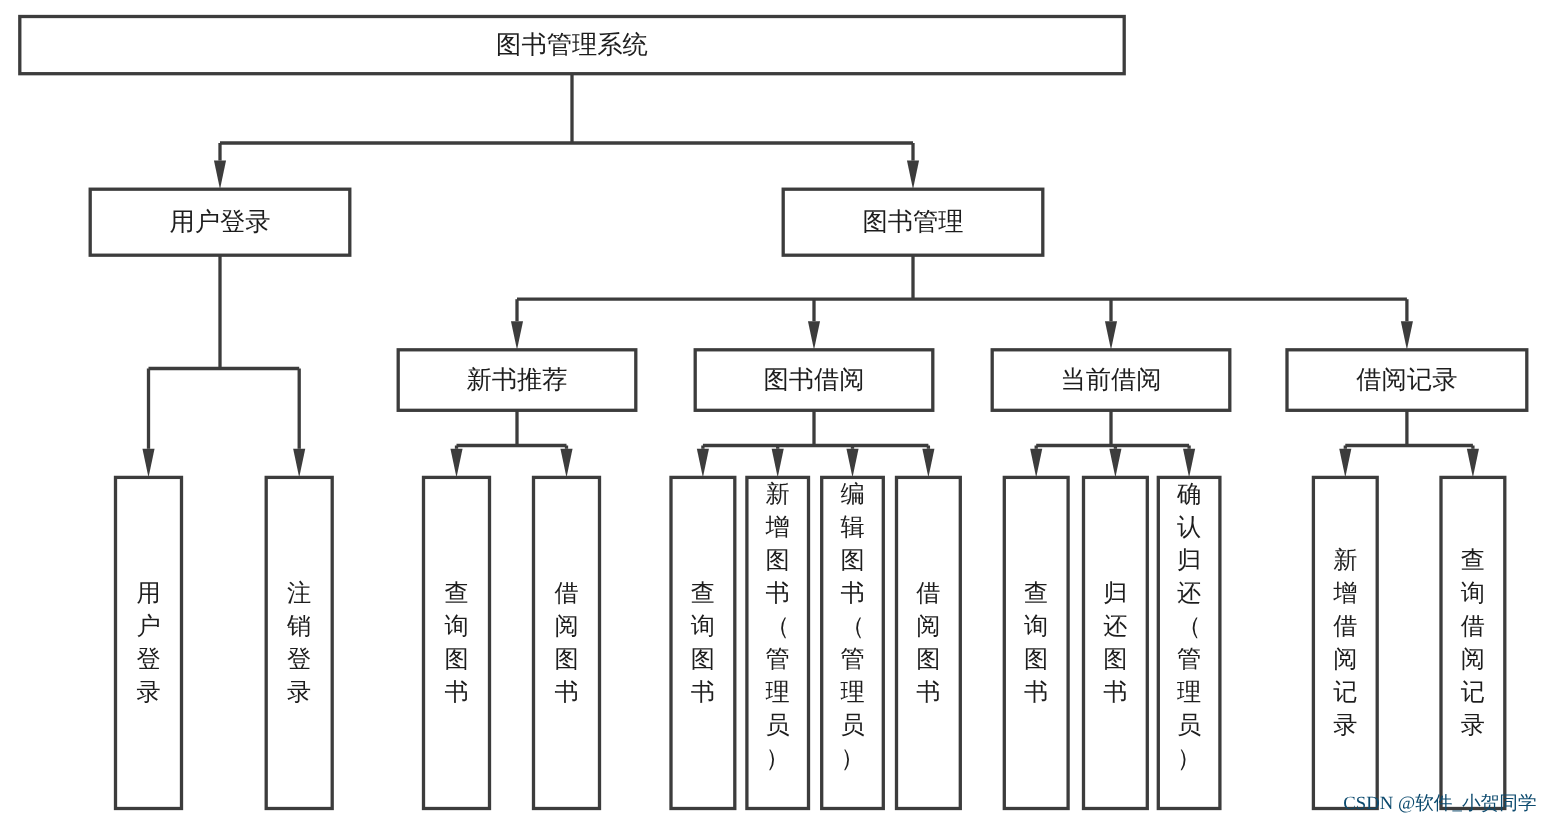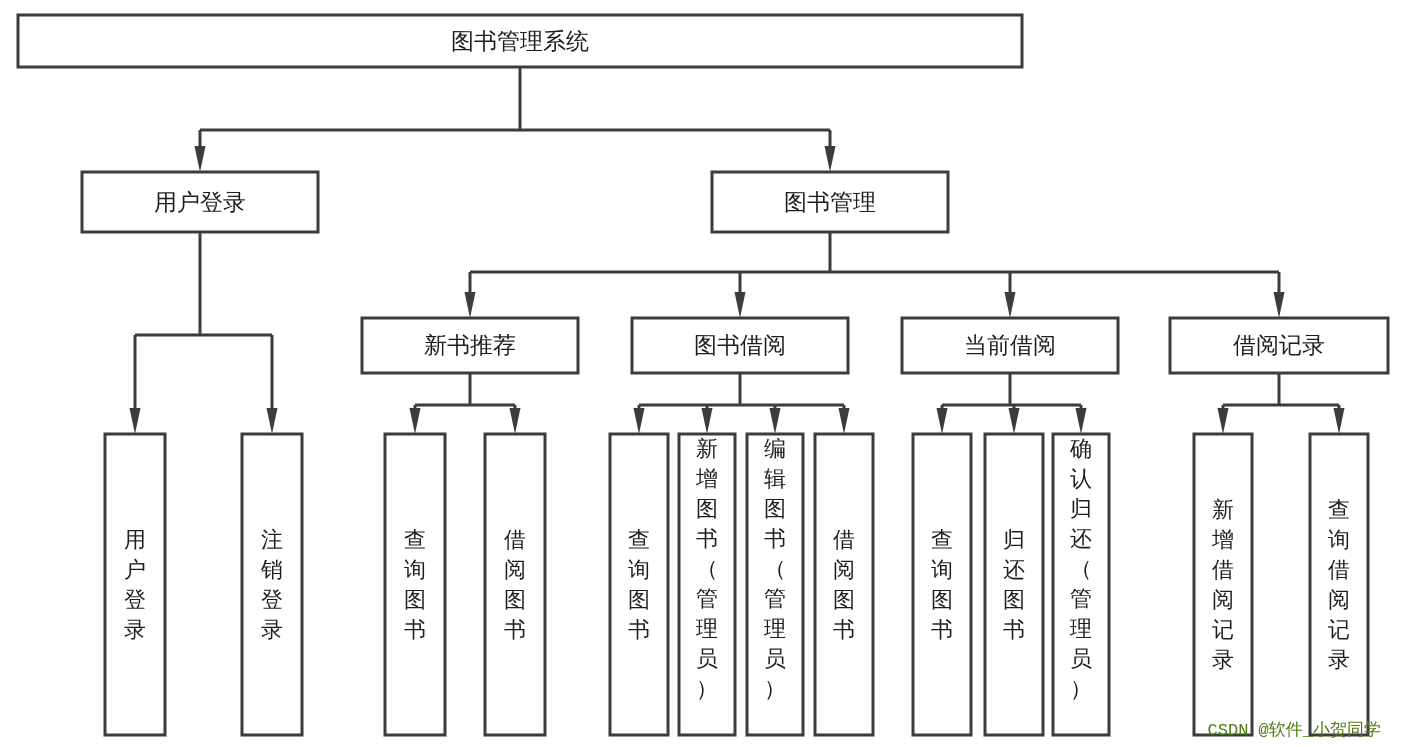--- a/index.html
+++ b/index.html
@@ -51,25 +51,25 @@
     dominant-baseline: middle;
   }
   .vlabel-char {
     fill: #1d1d1d;
     font-family: "DejaVu Sans", "Liberation Sans", sans-serif;
     font-size: 22px;
     text-anchor: middle;
   }
   .watermark {
     position: absolute;
-    right: 24px;
+    right: 8px;
     bottom: 6px;
-    font-family: Liberation Mono, monospace;
+    font-family: Liberation Serif, serif;
     font-size: 17px;
-    color: #4d7c0f;
+    color: #0c4a6e;
     white-space: nowrap;
     user-select: none;
   }
 </style>
 </head>
 <body>
 
 <div id="diagram-root">
   <svg class="diagram" viewBox="0 0 1405 747" xmlns="http://www.w3.org/2000/svg">
     <g id="connector-layer">

